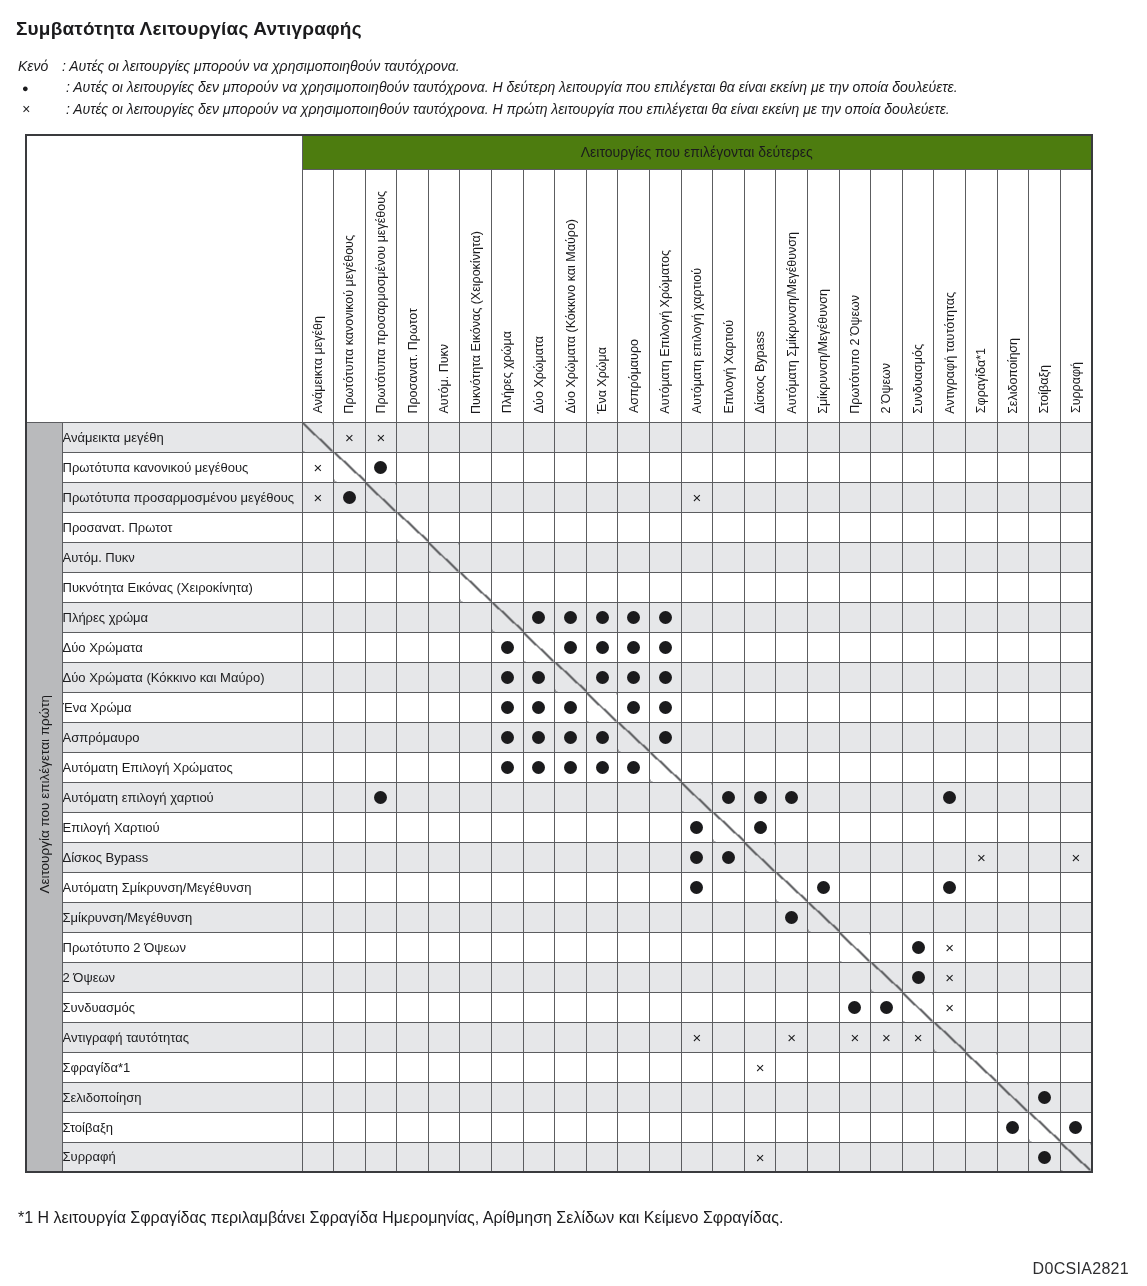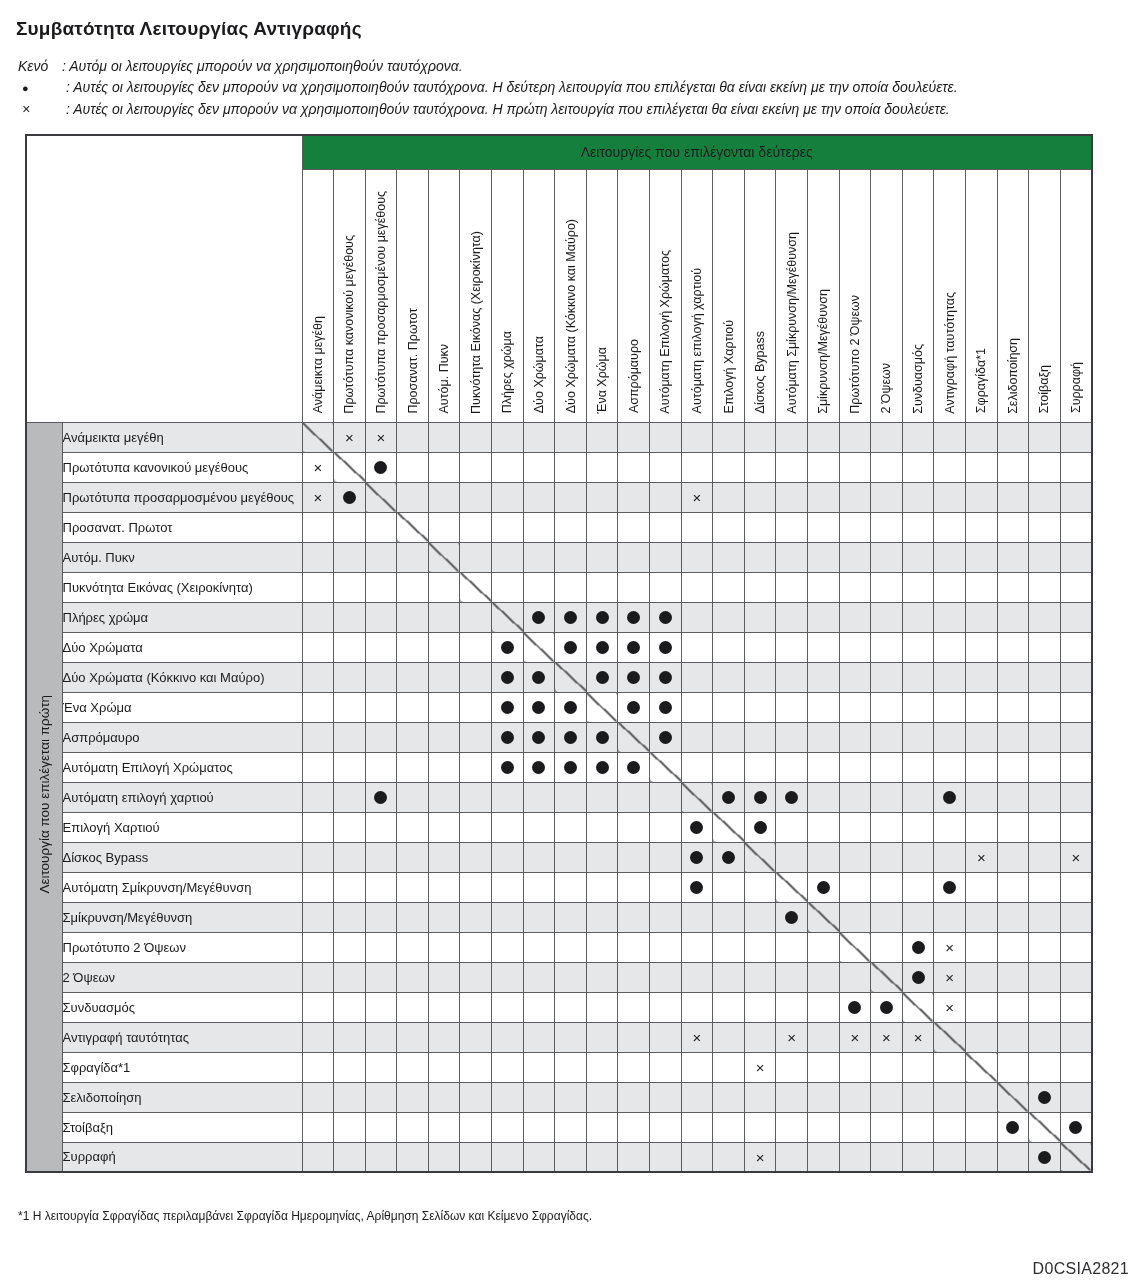--- a/index.html
+++ b/index.html
@@ -48,21 +48,21 @@
   }
   table.compat td {
     border: 1px solid #5c5d60;
     padding: 0;
     box-sizing: border-box;
   }
   table.compat { border: 2px solid #3a3b3e; }
 
   td.corner { background: #ffffff; }
   td.band {
-    background: #15803d;
+    background: #4d7c0f;
     height: 34px;
     text-align: center;
     vertical-align: middle;
     font-size: 14px;
     margin-top: 44px;
   }
   td.vhead {
     background: #ffffff;
     height: 253px;
     vertical-align: bottom;
@@ -118,21 +118,21 @@
     background: #1b1b1d;
     vertical-align: middle;
   }
   span.xmark {
     font-size: 15px;
     line-height: 1;
     color: #1b1b1d;
     vertical-align: middle;
   }
   .footnote {
-    font-size: 12px;
+    font-size: 16px;
     margin: 36px 0 0 2px;
   }
   .doc-code {
     position: absolute;
     right: 18px;
     bottom: 8px;
     font-size: 16px;
     letter-spacing: 0.3px;
     color: #2e2e30;
   }
@@ -140,21 +140,21 @@
 </head>
 <body>
 
 <div class="page">
 
   <h1 class="title">Συμβατότητα Λειτουργίας Αντιγραφής</h1>
 
   <div class="legend">
     <div class="legend-row">
       <span class="legend-sym">Κενό</span>
-      <span class="legend-text">: Αυτόμ οι λειτουργίες μπορούν να χρησιμοποιηθούν ταυτόχρονα.</span>
+      <span class="legend-text">: Αυτές οι λειτουργίες μπορούν να χρησιμοποιηθούν ταυτόχρονα.</span>
     </div>
     <div class="legend-row">
       <span class="legend-sym dotsym">●</span>
       <span class="legend-text">: Αυτές οι λειτουργίες δεν μπορούν να χρησιμοποιηθούν ταυτόχρονα. Η δεύτερη λειτουργία που επιλέγεται θα είναι εκείνη με την οποία δουλεύετε.</span>
     </div>
     <div class="legend-row">
       <span class="legend-sym xsym">×</span>
       <span class="legend-text">: Αυτές οι λειτουργίες δεν μπορούν να χρησιμοποιηθούν ταυτόχρονα. Η πρώτη λειτουργία που επιλέγεται θα είναι εκείνη με την οποία δουλεύετε.</span>
     </div>
   </div>

